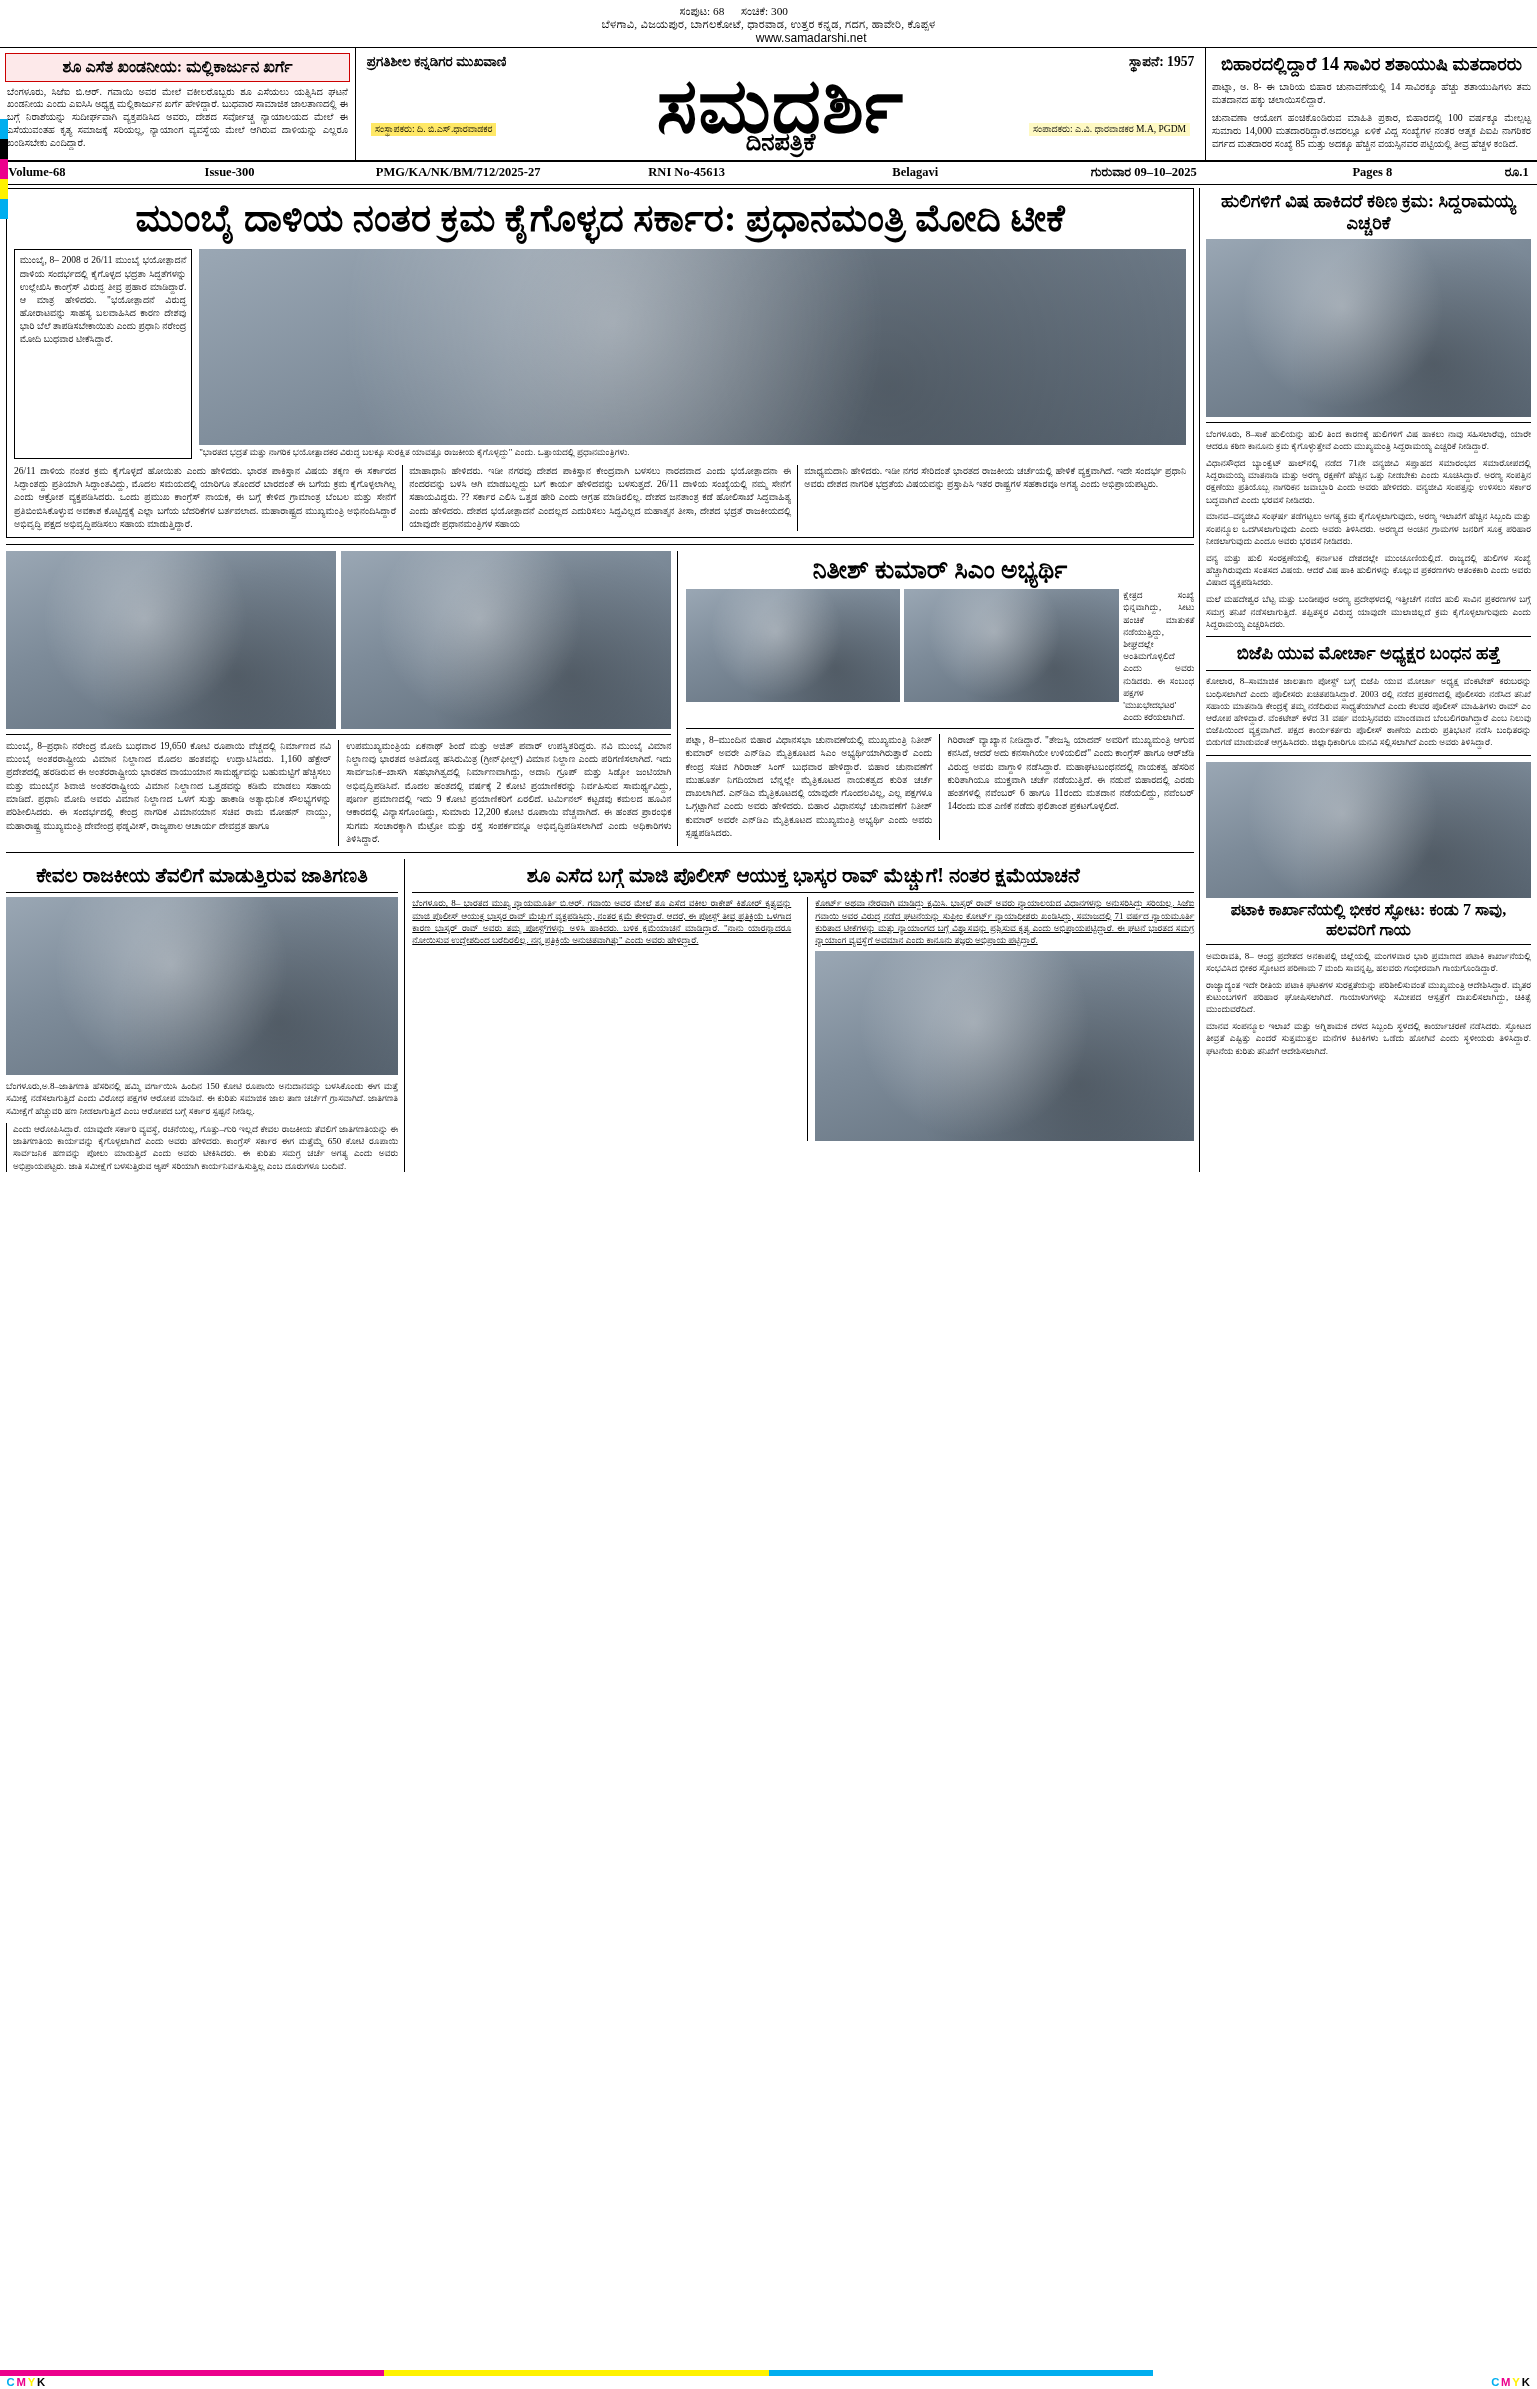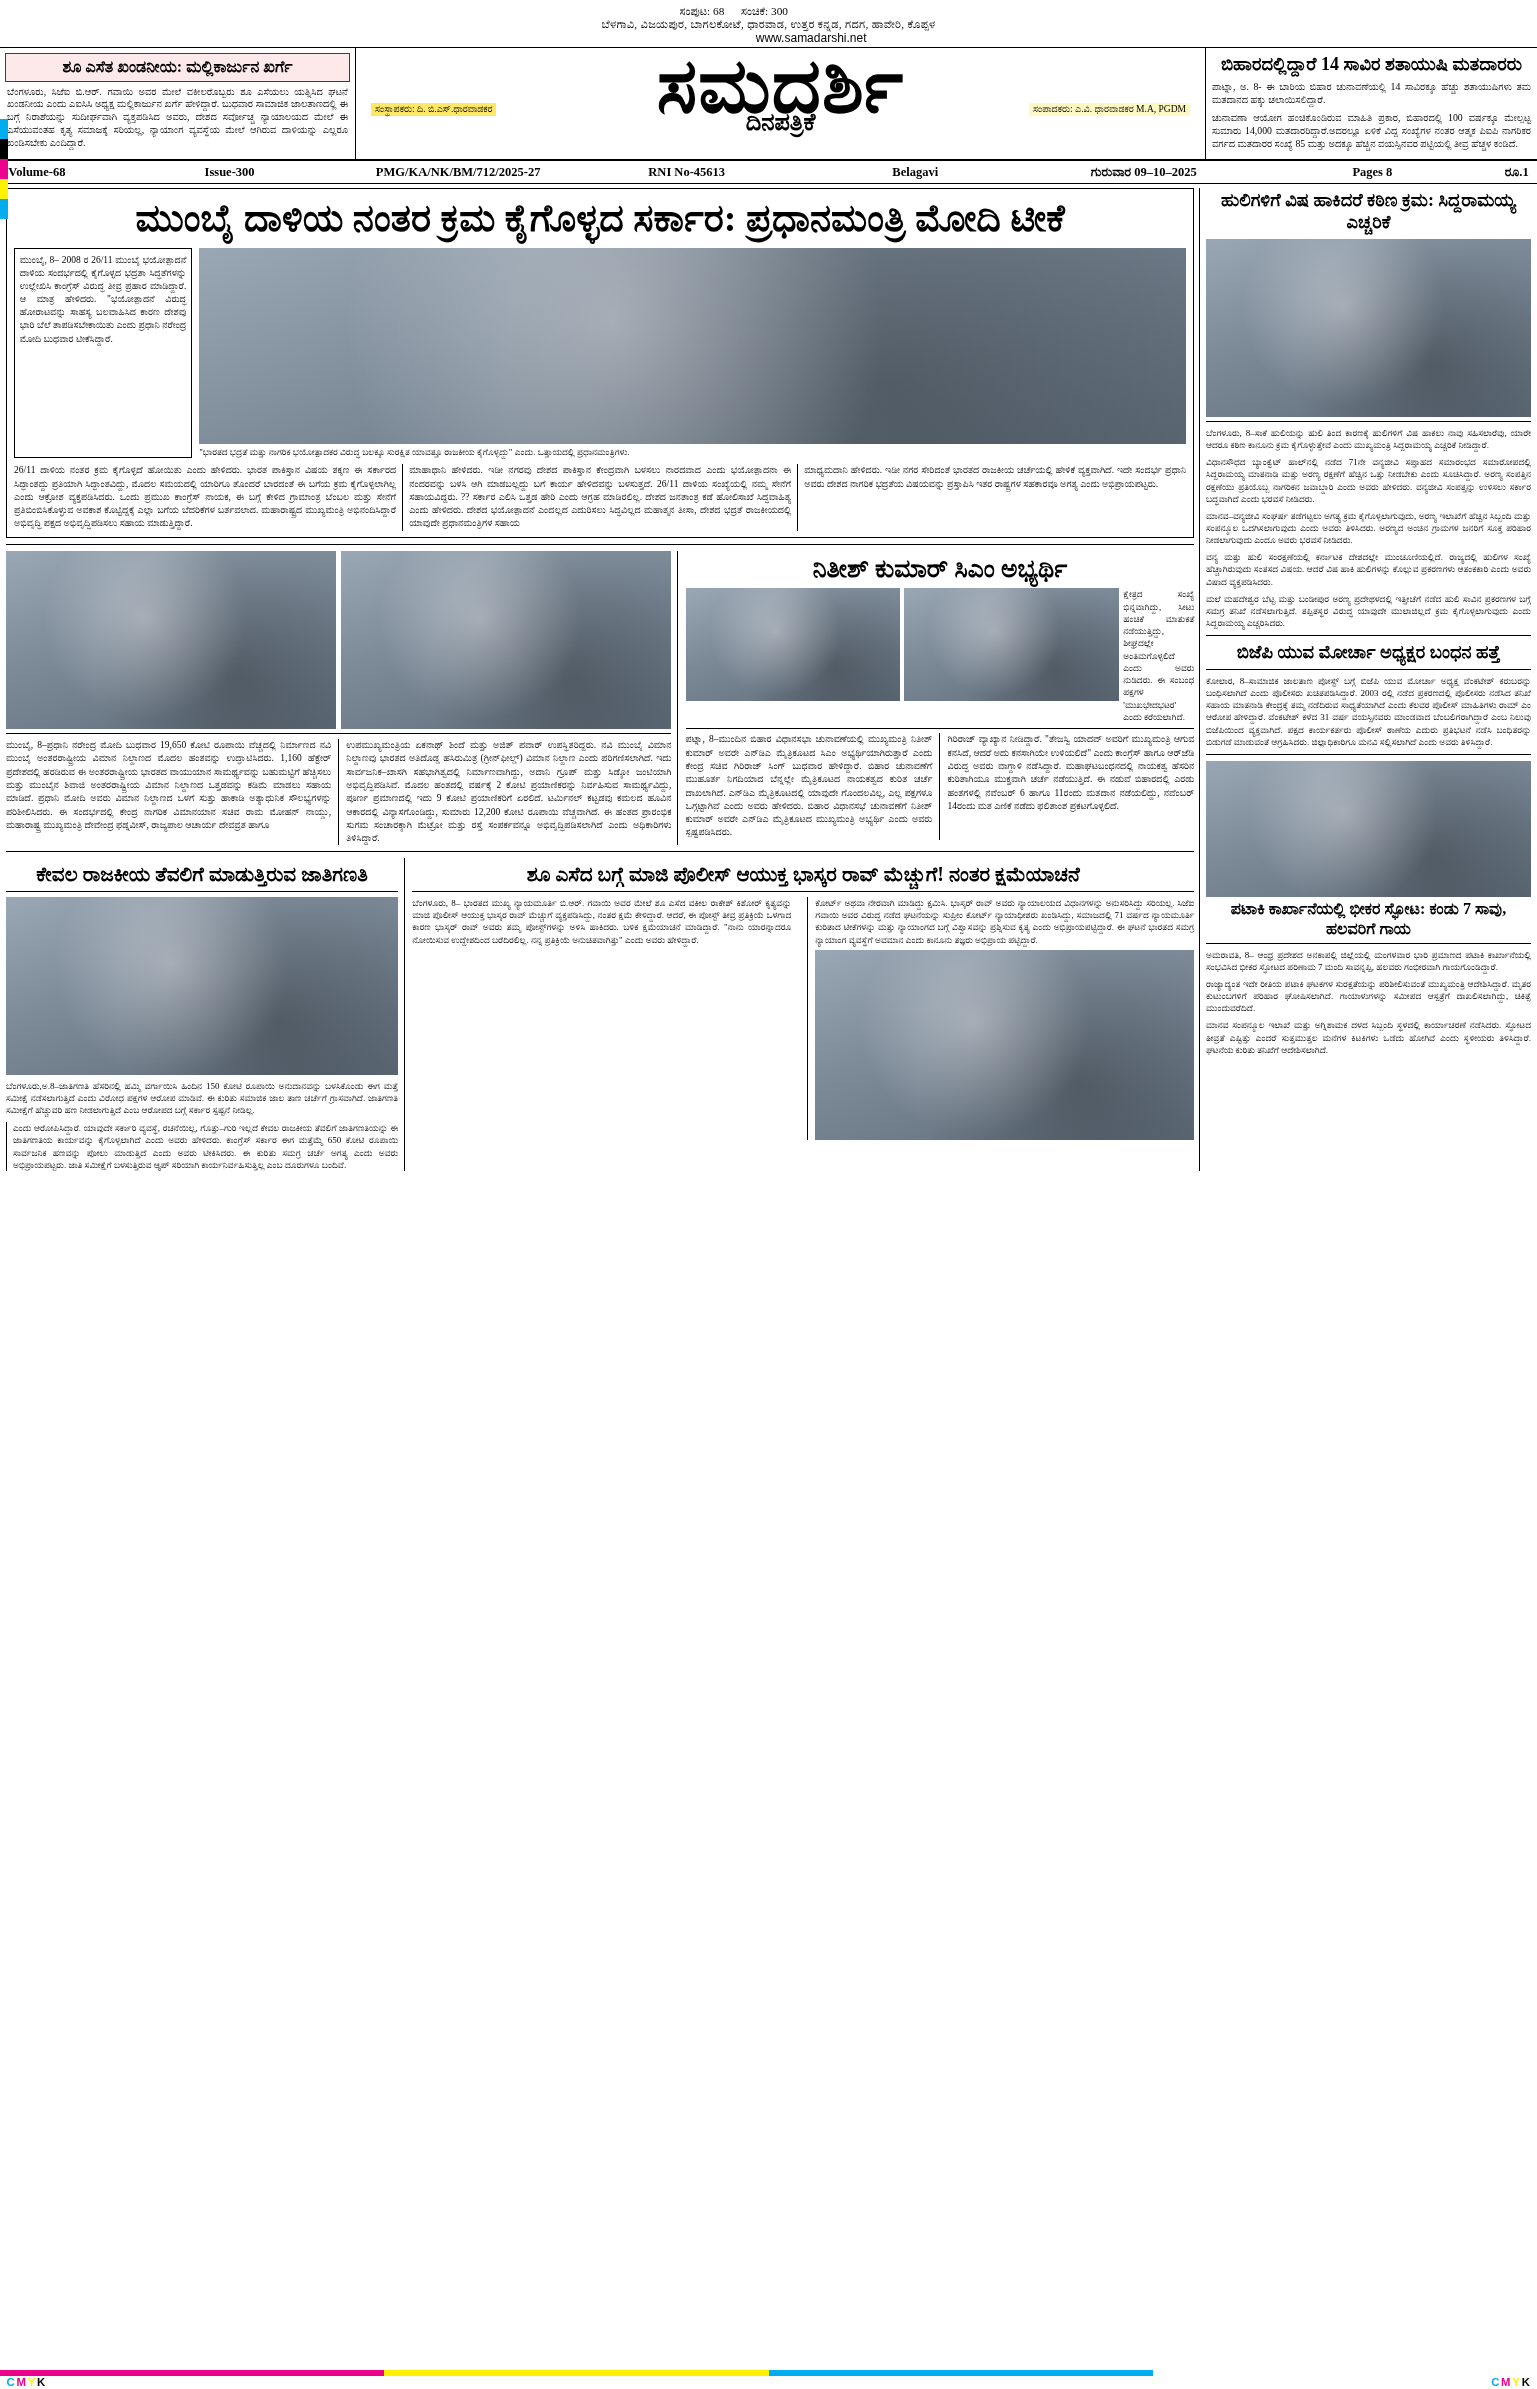--- a/index.html
+++ b/index.html
@@ -84,20 +84,24 @@
   </div>
 
   <div class="masthead">
 
     <div class="mh-left">
       <div class="boxttl">ಶೂ ಎಸೆತ ಖಂಡನೀಯ: ಮಲ್ಲಿಕಾರ್ಜುನ ಖರ್ಗೆ</div>
       <div class="boxtxt">ಬೆಂಗಳೂರು, ಸಿಜೆಐ ಬಿ.ಆರ್. ಗವಾಯಿ ಅವರ ಮೇಲೆ ವಕೀಲರೊಬ್ಬರು ಶೂ ಎಸೆಯಲು ಯತ್ನಿಸಿದ ಘಟನೆ ಖಂಡನೀಯ ಎಂದು ಎಐಸಿಸಿ ಅಧ್ಯಕ್ಷ ಮಲ್ಲಿಕಾರ್ಜುನ ಖರ್ಗೆ ಹೇಳಿದ್ದಾರೆ. ಬುಧವಾರ ಸಾಮಾಜಿಕ ಜಾಲತಾಣದಲ್ಲಿ ಈ ಬಗ್ಗೆ ನಿರಾಶೆಯನ್ನು ಸುದೀರ್ಘವಾಗಿ ವ್ಯಕ್ತಪಡಿಸಿದ ಅವರು, ದೇಶದ ಸರ್ವೋಚ್ಚ ನ್ಯಾಯಾಲಯದ ಮೇಲೆ ಈ ಎಸೆಯುವಂತಹ ಕೃತ್ಯ ಸಮಾಜಕ್ಕೆ ಸರಿಯಲ್ಲ, ನ್ಯಾಯಾಂಗ ವ್ಯವಸ್ಥೆಯ ಮೇಲೆ ಆಗಿರುವ ದಾಳಿಯನ್ನು ಎಲ್ಲರೂ ಖಂಡಿಸಬೇಕು ಎಂದಿದ್ದಾರೆ.</div>
     </div>
 
     <div class="mh-mid">
+      <div class="line1">
+        <span>ಪ್ರಗತಿಶೀಲ ಕನ್ನಡಿಗರ ಮುಖವಾಣಿ</span>
+        <span>ಸ್ಥಾಪನೆ: 1957</span>
+      </div>
       <div class="title">ಸಮದರ್ಶಿ</div>
       <div class="credits">
         <span class="cl">ಸಂಸ್ಥಾಪಕರು: ದಿ. ಬಿ.ಎಸ್.ಧಾರವಾಡಕರ</span>
         <span class="cr">ಸಂಪಾದಕರು: ಎ.ವಿ. ಧಾರವಾಡಕರ M.A, PGDM</span>
       </div>
       <div class="sub">ದಿನಪತ್ರಿಕೆ</div>
     </div>
 
     <div class="mh-right">
       <h2>ಬಿಹಾರದಲ್ಲಿದ್ದಾರೆ 14 ಸಾವಿರ ಶತಾಯುಷಿ ಮತದಾರರು</h2>
@@ -178,21 +182,21 @@
           <div class="photo" style="height:178px;margin-bottom:4.7px;"></div>
           <div class="row" style="gap:6px;flex-direction:column;">
             <div class="body-txt s" style="flex:1;">ಬೆಂಗಳೂರು,ಅ.8–ಜಾತಿಗಣತಿ ಹೆಸರಿನಲ್ಲಿ ಹಮ್ಮಿ ವರ್ಗಾಯಿಸಿ ಹಿಂದಿನ 150 ಕೋಟಿ ರೂಪಾಯಿ ಅನುದಾನವನ್ನು ಬಳಸಿಕೊಂಡು ಈಗ ಮತ್ತೆ ಸಮೀಕ್ಷೆ ನಡೆಸಲಾಗುತ್ತಿದೆ ಎಂದು ವಿರೋಧ ಪಕ್ಷಗಳ ಆರೋಪ ಮಾಡಿವೆ. ಈ ಕುರಿತು ಸಮಾಜಿಕ ಜಾಲ ತಾಣ ಚರ್ಚೆಗೆ ಗ್ರಾಸವಾಗಿದೆ. ಜಾತಿಗಣತಿ ಸಮೀಕ್ಷೆಗೆ ಹೆಚ್ಚುವರಿ ಹಣ ನೀಡಲಾಗುತ್ತಿದೆ ಎಂಬ ಆರೋಪದ ಬಗ್ಗೆ ಸರ್ಕಾರ ಸ್ಪಷ್ಟನೆ ನೀಡಿಲ್ಲ.</div>
             <div class="body-txt s colsep" style="flex:1;padding-left:6px;">ಎಂದು ಆರೋಪಿಸಿದ್ದಾರೆ. ಯಾವುದೇ ಸರ್ಕಾರಿ ವ್ಯವಸ್ಥೆ, ರಚನೆಯಿಲ್ಲ, ಗೊತ್ತು–ಗುರಿ ಇಲ್ಲದೆ ಕೇವಲ ರಾಜಕೀಯ ತೆವಲಿಗೆ ಜಾತಿಗಣತಿಯನ್ನು ಈ ಜಾತಿಗಣತಿಯ ಕಾರ್ಯವನ್ನು ಕೈಗೊಳ್ಳಲಾಗಿದೆ ಎಂದು ಅವರು ಹೇಳಿದರು. ಕಾಂಗ್ರೆಸ್ ಸರ್ಕಾರ ಈಗ ಮತ್ತೆಮ್ಮೆ 650 ಕೋಟಿ ರೂಪಾಯಿ ಸಾರ್ವಜನಿಕ ಹಣವನ್ನು ಪೋಲು ಮಾಡುತ್ತಿದೆ ಎಂದು ಅವರು ಟೀಕಿಸಿದರು. ಈ ಕುರಿತು ಸಮಗ್ರ ಚರ್ಚೆ ಅಗತ್ಯ ಎಂದು ಅವರು ಅಭಿಪ್ರಾಯಪಟ್ಟರು. ಜಾತಿ ಸಮೀಕ್ಷೆಗೆ ಬಳಸುತ್ತಿರುವ ಆ್ಯಪ್ ಸರಿಯಾಗಿ ಕಾರ್ಯನಿರ್ವಹಿಸುತ್ತಿಲ್ಲ ಎಂಬ ದೂರುಗಳೂ ಬಂದಿವೆ.</div>
           </div>
         </div>
 
         <div class="colsep" style="flex:1;padding-left:7.1px;">
           <div class="art-head sm">ಶೂ ಎಸೆದ ಬಗ್ಗೆ ಮಾಜಿ ಪೊಲೀಸ್ ಆಯುಕ್ತ ಭಾಸ್ಕರ ರಾವ್ ಮೆಚ್ಚುಗೆ! ನಂತರ ಕ್ಷಮೆಯಾಚನೆ</div>
           <div class="hl"></div>
-          <div class="row" style="gap:16px;">
+          <div class="row" style="gap:16px;text-decoration:underline;">
             <div class="body-txt s" style="flex:1;">ಬೆಂಗಳೂರು, 8– ಭಾರತದ ಮುಖ್ಯ ನ್ಯಾಯಮೂರ್ತಿ ಬಿ.ಆರ್. ಗವಾಯಿ ಅವರ ಮೇಲೆ ಶೂ ಎಸೆದ ವಕೀಲ ರಾಕೇಶ್ ಕಿಶೋರ್ ಕೃತ್ಯವನ್ನು ಮಾಜಿ ಪೊಲೀಸ್ ಆಯುಕ್ತ ಭಾಸ್ಕರ ರಾವ್ ಮೆಚ್ಚುಗೆ ವ್ಯಕ್ತಪಡಿಸಿದ್ದು, ನಂತರ ಕ್ಷಮೆ ಕೇಳಿದ್ದಾರೆ. ಆದರೆ, ಈ ಪೋಸ್ಟ್ ತೀವ್ರ ಪ್ರತಿಕ್ರಿಯೆ ಒಳಗಾದ ಕಾರಣ ಭಾಸ್ಕರ್ ರಾವ್ ಅವರು ತಮ್ಮ ಪೋಸ್ಟ್‌ಗಳನ್ನು ಅಳಿಸಿ ಹಾಕಿದರು. ಬಳಿಕ ಕ್ಷಮೆಯಾಚನೆ ಮಾಡಿದ್ದಾರೆ. "ನಾನು ಯಾರನ್ನಾದರೂ ನೋಯಿಸುವ ಉದ್ದೇಶದಿಂದ ಬರೆದಿರಲಿಲ್ಲ. ನನ್ನ ಪ್ರತಿಕ್ರಿಯೆ ಅನುಚಿತವಾಗಿತ್ತು" ಎಂದು ಅವರು ಹೇಳಿದ್ದಾರೆ.</div>
             <div style="flex:1;padding-left:7.1px;" class="colsep">
               <div class="body-txt s">ಕೋರ್ಟ್ ಅಥವಾ ನೇರವಾಗಿ ಮಾಡಿದ್ದು ಕ್ಷಮಿಸಿ. ಭಾಸ್ಕರ್ ರಾವ್ ಅವರು ನ್ಯಾಯಾಲಯದ ವಿಧಾನಗಳನ್ನು ಅನುಸರಿಸಿದ್ದು ಸರಿಯಲ್ಲ. ಸಿಜೆಐ ಗವಾಯಿ ಅವರ ವಿರುದ್ಧ ನಡೆದ ಘಟನೆಯನ್ನು ಸುಪ್ರೀಂ ಕೋರ್ಟ್ ನ್ಯಾಯಾಧೀಶರು ಖಂಡಿಸಿದ್ದು, ಸಮಾಜದಲ್ಲಿ 71 ವರ್ಷದ ನ್ಯಾಯಮೂರ್ತಿ ಕುರಿತಾದ ಟೀಕೆಗಳನ್ನು ಮತ್ತು ನ್ಯಾಯಾಂಗದ ಬಗ್ಗೆ ವಿಶ್ವಾಸವನ್ನು ಪ್ರಶ್ನಿಸುವ ಕೃತ್ಯ ಎಂದು ಅಭಿಪ್ರಾಯಪಟ್ಟಿದ್ದಾರೆ. ಈ ಘಟನೆ ಭಾರತದ ಸಮಗ್ರ ನ್ಯಾಯಾಂಗ ವ್ಯವಸ್ಥೆಗೆ ಅವಮಾನ ಎಂದು ಕಾನೂನು ತಜ್ಞರು ಅಭಿಪ್ರಾಯ ಪಟ್ಟಿದ್ದಾರೆ.</div>
               <div class="photo" style="height:190px;margin-top:4.7px;"></div>
             </div>
           </div>
         </div>
       </div>
 
     </div>

